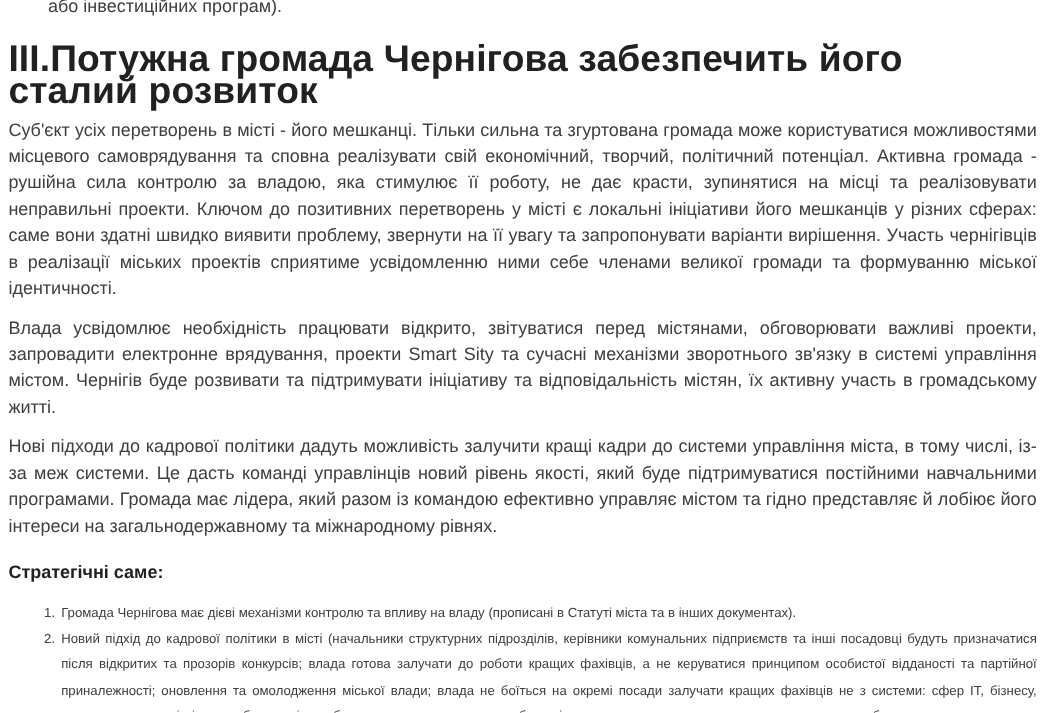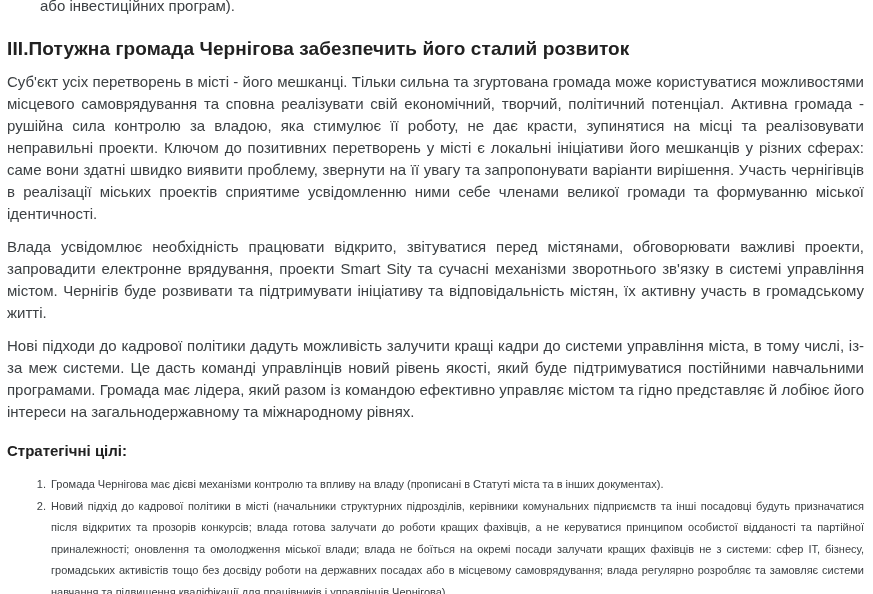--- a/index.html
+++ b/index.html
@@ -17,21 +17,21 @@
   .page {
     padding: 0 9px 0 7px;
   }
   .fragment {
     margin: -4px 0 0 33px;
     font-size: 15px;
     line-height: 20px;
   }
   h1.doc-heading {
     margin: 19px 0 9px 0;
-    font-size: 19px;
+    font-size: 31px;
     line-height: 27px;
     font-weight: 700;
     color: #212121;
     letter-spacing: 0.1px;
   }
   p.doc-paragraph {
     margin: 0 0 11px 0;
     font-size: 15px;
     line-height: 22px;
     text-align: justify;
@@ -63,21 +63,21 @@
   <div class="fragment">або інвестиційних програм).</div>
 
   <h1 class="doc-heading">ІІІ.Потужна громада Чернігова забезпечить його сталий розвиток</h1>
 
   <p class="doc-paragraph">Суб'єкт усіх перетворень в місті - його мешканці. Тільки сильна та згуртована громада може користуватися можливостями місцевого самоврядування та сповна реалізувати свій економічний, творчий, політичний потенціал. Активна громада - рушійна сила контролю за владою, яка стимулює її роботу, не дає красти, зупинятися на місці та реалізовувати неправильні проекти. Ключом до позитивних перетворень у місті є локальні ініціативи його мешканців у різних сферах: саме вони здатні швидко виявити проблему, звернути на її увагу та запропонувати варіанти вирішення. Участь чернігівців в реалізації міських проектів сприятиме усвідомленню ними себе членами великої громади та формуванню міської ідентичності.</p>
 
   <p class="doc-paragraph">Влада усвідомлює необхідність працювати відкрито, звітуватися перед містянами, обговорювати важливі проекти, запровадити електронне врядування, проекти Smart Sity та сучасні механізми зворотнього зв'язку в системі управління містом. Чернігів буде розвивати та підтримувати ініціативу та відповідальність містян, їх активну участь в громадському житті.</p>
 
   <p class="doc-paragraph">Нові підходи до кадрової політики дадуть можливість залучити кращі кадри до системи управління міста, в тому числі, із-за меж системи. Це дасть команді управлінців новий рівень якості, який буде підтримуватися постійними навчальними програмами. Громада має лідера, який разом із командою ефективно управляє містом та гідно представляє й лобіює його інтереси на загальнодержавному та міжнародному рівнях.</p>
 
-  <div class="goals-heading">Стратегічні цілі:</div>
+  <div class="goals-heading">Стратегічні саме:</div>
 
   <ol class="goals-list">
     <li>Громада Чернігова має дієві механізми контролю та впливу на владу (прописані в Статуті міста та в інших документах).</li>
     <li>Новий підхід до кадрової політики в місті (начальники структурних підрозділів, керівники комунальних підприємств та інші посадовці будуть призначатися після відкритих та прозорів конкурсів; влада готова залучати до роботи кращих фахівців, а не керуватися принципом особистої відданості та партійної приналежності; оновлення та омолодження міської влади; влада не боїться на окремі посади залучати кращих фахівців не з системи: сфер ІТ, бізнесу, громадських активістів тощо без досвіду роботи на державних посадах або в місцевому самоврядування; влада регулярно розробляє та замовляє системи навчання та підвищення кваліфікації для працівників і управлінців Чернігова).</li>
 
   </ol>
 
 </div>
 
 </body></html>

